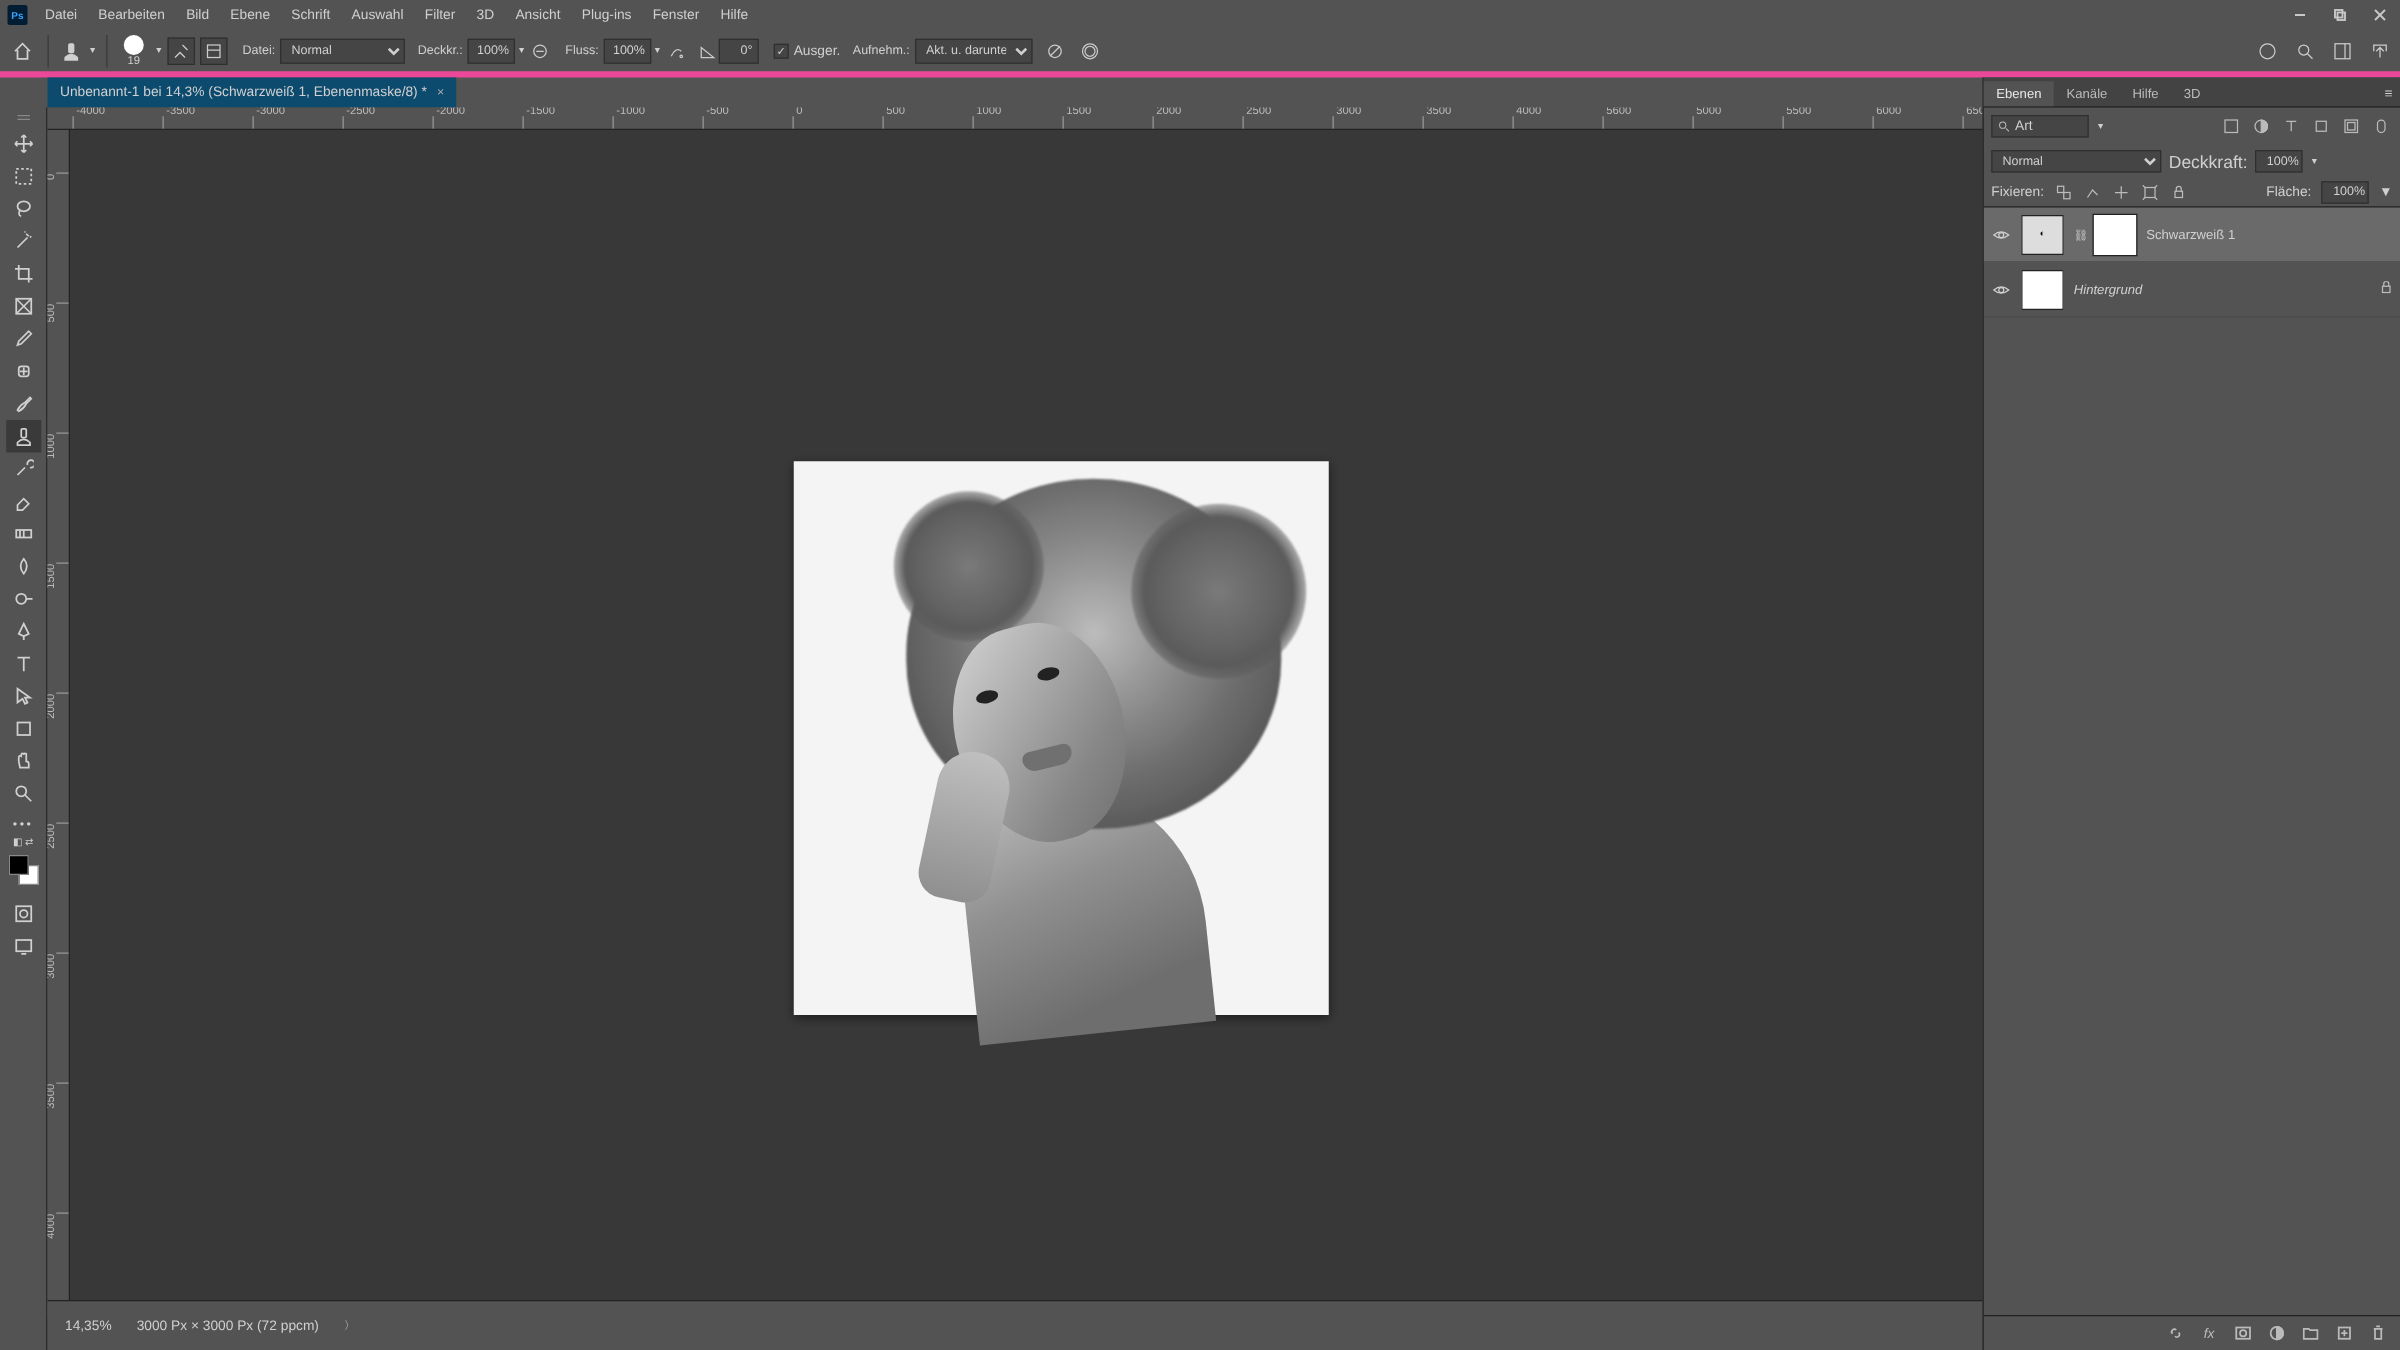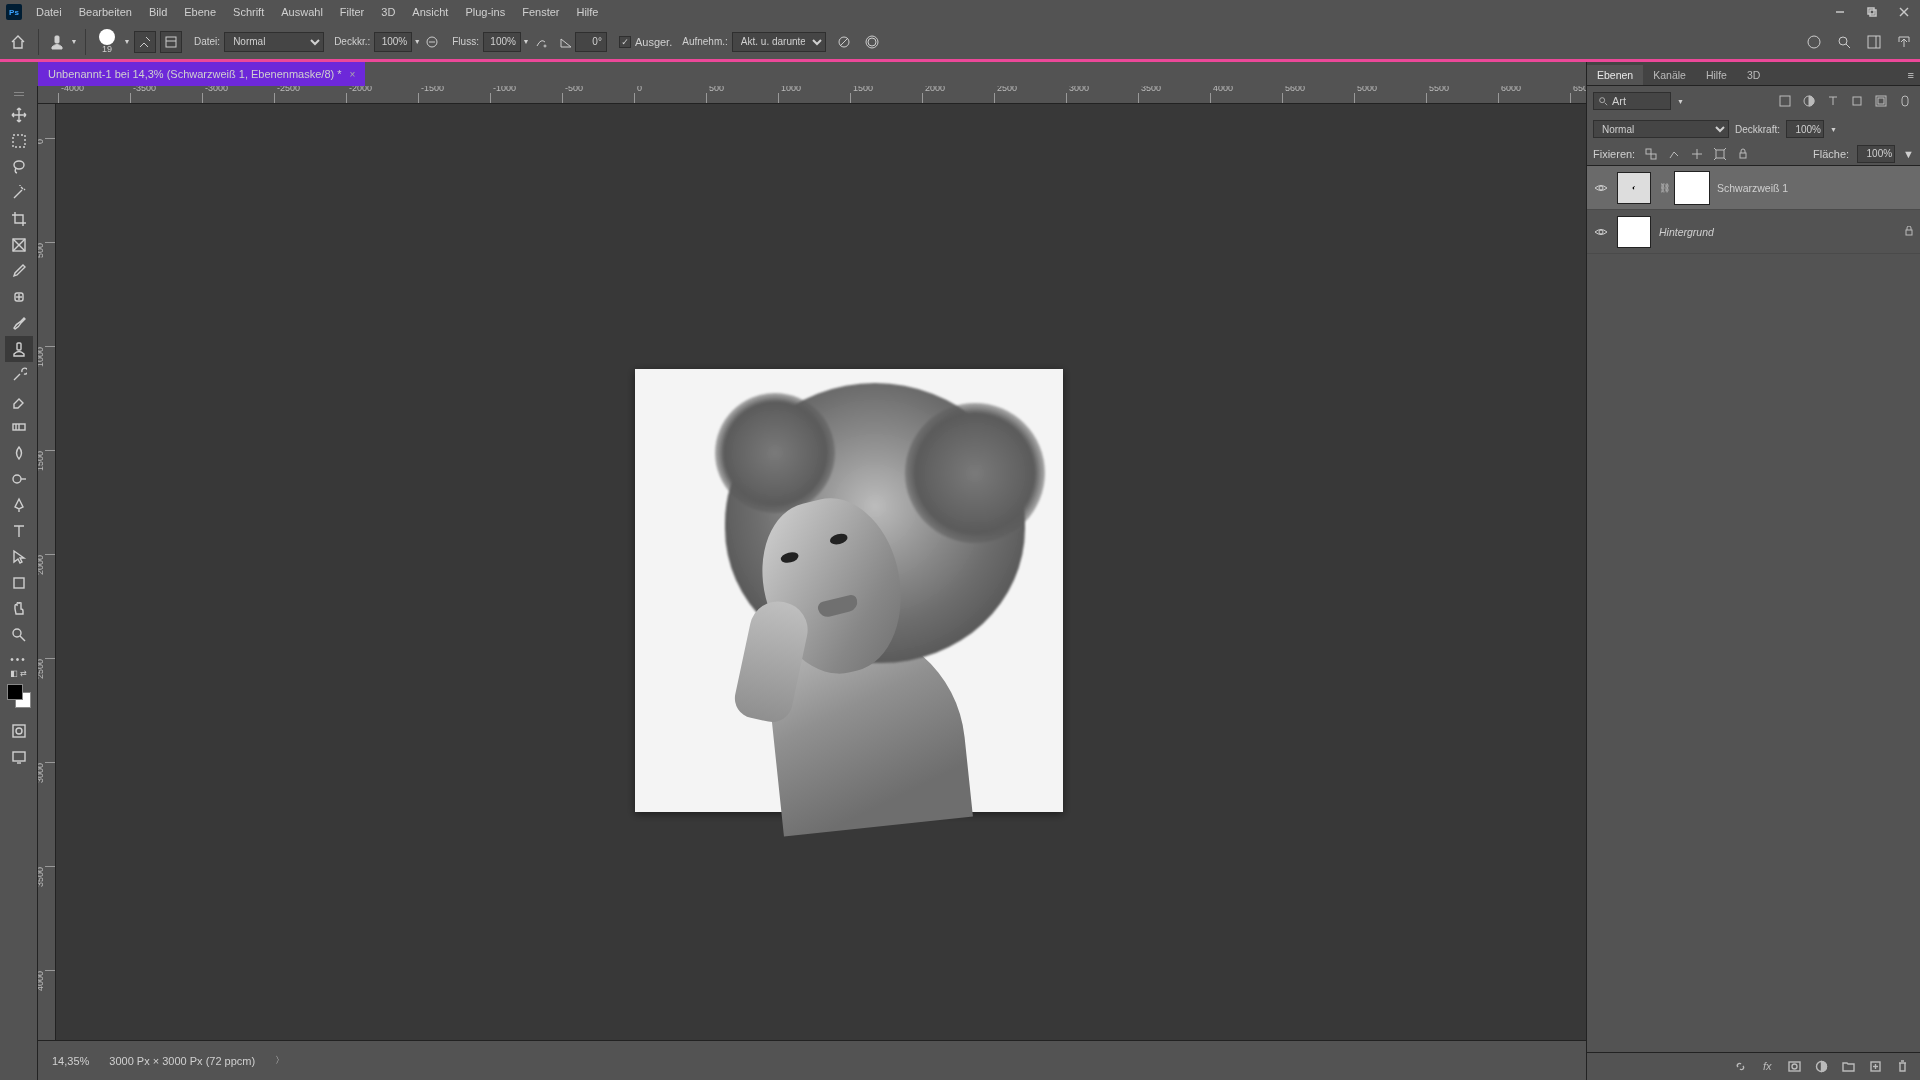--- a/index.html
+++ b/index.html
@@ -8,38 +8,38 @@
 
 .titlebar { position: absolute; top: 0; left: 0; right: 0; height: 24px; background: #535353; display: flex; align-items: center; }
 .app-icon { width: 16px; height: 16px; margin: 0 6px 0 6px; background: #001d33; border-radius: 2px; display: flex; align-items: center; justify-content: center; font-size: 8px; color: #39a3ff; font-weight: bold; }
 .menubar { display: flex; gap: 1px; height: 100%; align-items: center; }
 .menubar .mi { padding: 0 8px; height: 100%; display: flex; align-items: center; cursor: default; }
 .win-controls { position: absolute; right: 0; top: 0; display: flex; }
 .win-controls div { width: 32px; height: 24px; display: flex; align-items: center; justify-content: center; }
 .win-controls svg { width: 10px; height: 10px; stroke: #c8c8c8; stroke-width: 1.5; fill: none; }
 
 
-.optbar { position: absolute; top: 24px; left: 0; right: 0; height: 38px; background: #535353; display: flex; align-items: center; border-bottom: 3px solid #ec4899; padding: 0 4px; }
+.optbar { position: absolute; top: 24px; left: 0; right: 0; height: 38px; background: #535353; display: flex; align-items: center; border-bottom: 5px solid #ec4899; padding: 0 4px; }
 .optbar .home { width: 28px; height: 28px; display: flex; align-items: center; justify-content: center; }
 .optbar .sep { width: 1px; height: 26px; background: #3a3a3a; margin: 0 6px; }
 .optbar .brush-preview { width: 30px; height: 30px; display: flex; flex-direction: column; align-items: center; justify-content: center; }
 .optbar .brush-preview .dot { width: 16px; height: 16px; border-radius: 50%; background: #fff; }
 .optbar .brush-preview .sz { font-size: 9px; margin-top: -1px; }
 .optbar .chev { width: 10px; display: flex; align-items: center; justify-content: center; font-size: 7px; }
 .optbar .iconbox { width: 22px; height: 22px; margin: 0 2px; border: 1px solid #2f2f2f; background: #454545; display: flex; align-items: center; justify-content: center; }
 .optbar label { font-size: 10px; margin: 0 4px 0 10px; }
 .optbar select, .optbar input[type=text] { background: #454545; border: 1px solid #2f2f2f; color: #d0d0d0; height: 20px; font-size: 10px; padding: 0 4px; }
 .optbar input[type=text] { width: 38px; text-align: right; }
 .optbar .chk { width: 12px; height: 12px; border: 1px solid #2f2f2f; background: #454545; margin-right: 4px; display: inline-flex; align-items: center; justify-content: center; font-size: 9px; }
 .optbar .opt-right { position: absolute; right: 8px; display: flex; gap: 14px; align-items: center; }
 .optbar .opt-right .ic { width: 16px; height: 16px; display: flex; align-items: center; justify-content: center; }
 
 
 .doctab { position: absolute; top: 62px; left: 38px; height: 24px; display: flex; align-items: center; }
-.doctab .tab { background: #6d28d9; padding: 0 10px; height: 100%; display: flex; align-items: center; gap: 8px; font-size: 10.5px; }
+.doctab .tab { background: #0c4a6e; padding: 0 10px; height: 100%; display: flex; align-items: center; gap: 8px; font-size: 10.5px; }
 .doctab .close { font-size: 10px; color: #aaa; }
 
 
 .tools { position: absolute; top: 86px; bottom: 0; left: 0; width: 38px; background: #535353; display: flex; flex-direction: column; align-items: center; padding-top: 6px; border-right: 1px solid #222; }
 .tools .handle { width: 28px; height: 6px; display: flex; justify-content: center; margin-bottom: 4px; }
 .tools .handle::before { content: ""; width: 10px; height: 2px; border-top: 1px solid #888; border-bottom: 1px solid #888; }
 .tools .tool { width: 28px; height: 26px; display: flex; align-items: center; justify-content: center; position: relative; }
 .tools .tool.active { background: #3a3a3a; }
 .tools .tool svg { width: 16px; height: 16px; stroke: #d0d0d0; stroke-width: 1.4; fill: none; }
 .tools .dots { width: 20px; text-align: center; letter-spacing: 2px; margin-top: 6px; font-size: 10px; }
@@ -82,21 +82,21 @@
 
 .filterbar { height: 30px; display: flex; align-items: center; gap: 6px; padding: 0 6px; }
 .filterbar .search { flex: 0 0 78px; height: 18px; background: #454545; border: 1px solid #2f2f2f; display: flex; align-items: center; padding: 0 4px; gap: 4px; }
 .filterbar .search svg { width: 10px; height: 10px; stroke: #bbb; fill: none; }
 .filterbar .fic { width: 18px; height: 18px; display: flex; align-items: center; justify-content: center; border: 1px solid transparent; }
 .filterbar .fic svg { width: 12px; height: 12px; stroke: #bbb; fill: none; }
 .filterbar .fdrop { width: 8px; font-size: 7px; }
 
 .blendrow { height: 26px; display: flex; align-items: center; gap: 6px; padding: 0 6px; }
 .blendrow select { flex: 0 0 136px; height: 18px; background: #454545; border: 1px solid #2f2f2f; font-size: 10px; padding: 0 4px; }
-.blendrow .lbl { font-size: 10px; }
+.blendrow .lbl { font-size: 14px; }
 .blendrow input { width: 38px; height: 18px; background: #454545; border: 1px solid #2f2f2f; font-size: 10px; text-align: right; padding: 0 2px; }
 .blendrow .chev2 { font-size: 7px; }
 
 .lockrow { height: 24px; display: flex; align-items: center; gap: 8px; padding: 0 6px; border-bottom: 1px solid #222; }
 .lockrow .lic { width: 15px; height: 15px; display: flex; align-items: center; justify-content: center; }
 .lockrow .lic svg { width: 12px; height: 12px; stroke: #bbb; fill: none; }
 
 .layers { flex: 1; overflow: auto; }
 .layer { height: 44px; display: flex; align-items: center; padding: 0 6px; gap: 8px; border-bottom: 1px solid #4a4a4a; }
 .layer.selected { background: #6a6a6a; }

